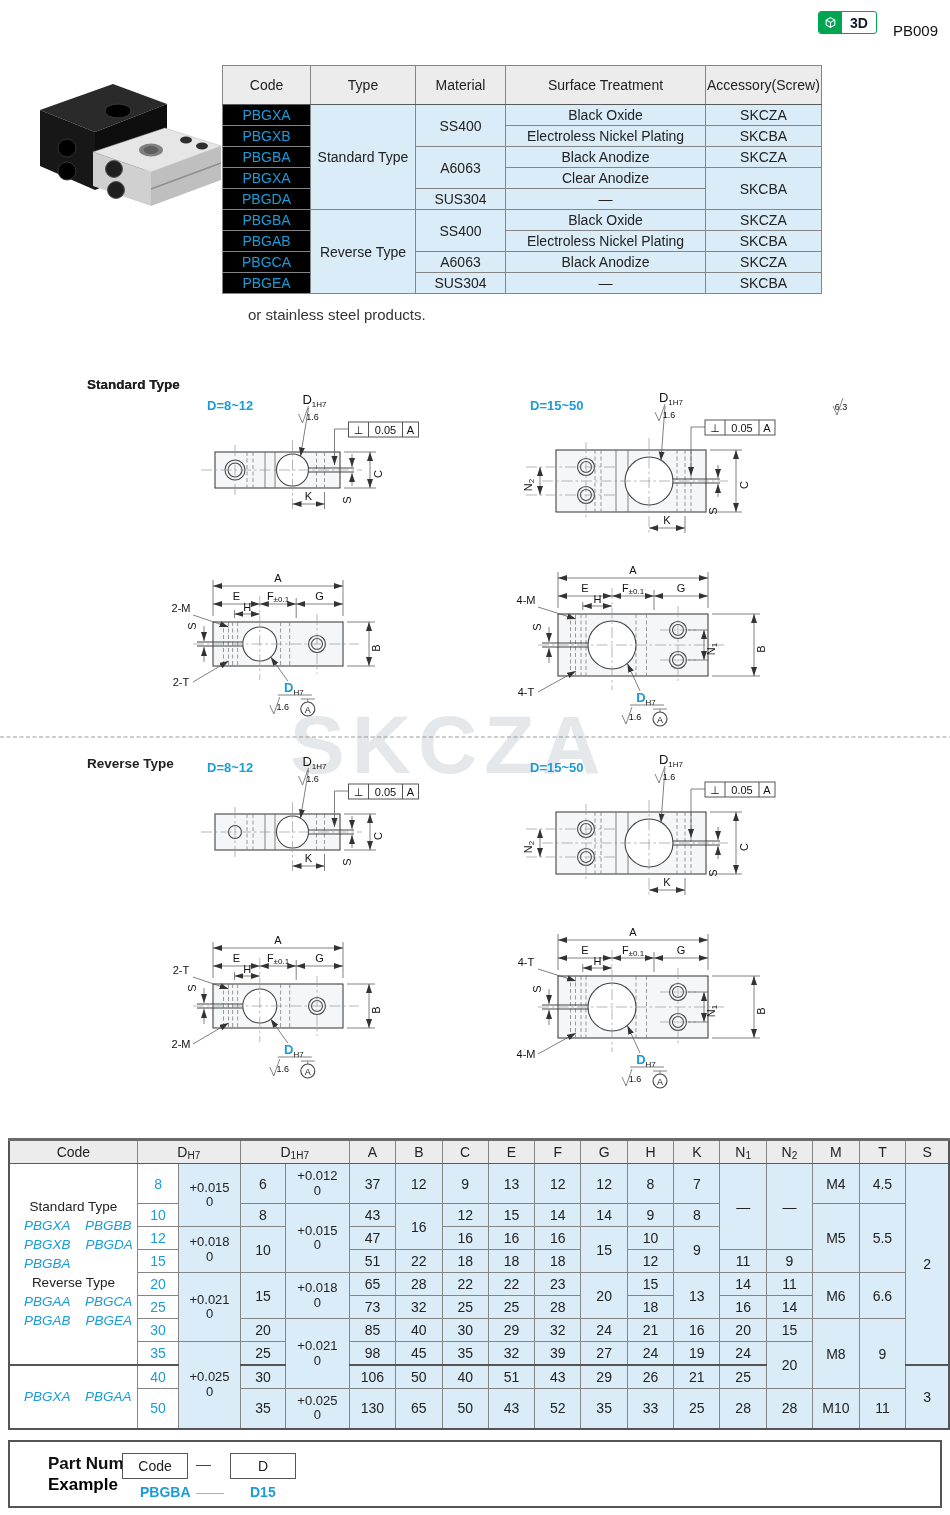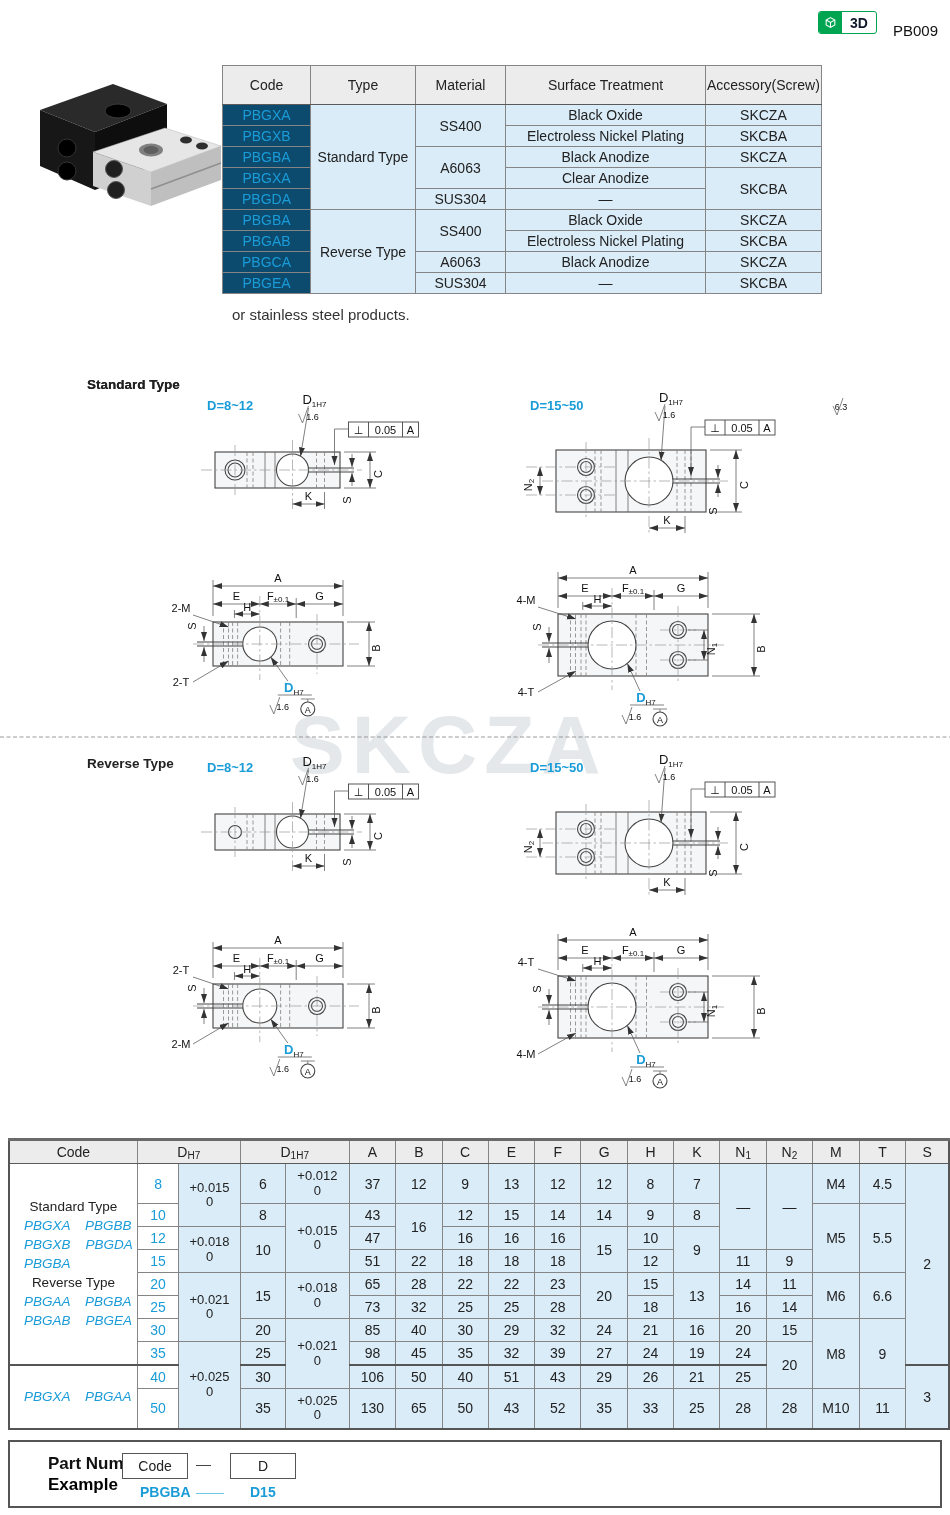--- a/index.html
+++ b/index.html
@@ -17,26 +17,26 @@
 
   
   #photo{left:25px;top:68px;}
 
   
   #spec{left:222px;top:65px;border-collapse:collapse;table-layout:fixed;border:1.5px solid #5a5a5a;}
   #spec th{background:#ececec;font-weight:normal;font-size:14px;height:36px;
            border:1px solid #858585;border-bottom:1.5px solid #5a5a5a;color:#222;}
   #spec td{font-size:14px;height:20px;text-align:center;border:1px solid #858585;
            background:#daecf8;padding:0 2px;}
-  #spec td.codelink{background:#0c4a6e;color:#1a9cd8;}
+  #spec td.codelink{background:#000000;color:#1a9cd8;}
 
   
   #note{left:232px;top:304px;font-size:15px;color:#333;line-height:1.5;}
   #note .ico{color:#e8501e;margin-right:1px;}
-  #note .l2{}
+  #note .l2{margin-left:16px;}
 
   
   #wm{left:290px;top:698px;font-size:82px;font-weight:bold;letter-spacing:7px;
       color:#e4e8ea;z-index:1;user-select:none;}
   #draw{position:absolute;left:0;top:0;z-index:2;pointer-events:none;}
   .bodyf{fill:#f5f6f7;stroke:#444;stroke-width:1.1;}
   .ol{stroke:#444;stroke-width:1.1;fill:none;}
   .holebig{fill:#fff;stroke:#444;stroke-width:1.1;}
   .thin{stroke:#666;stroke-width:0.8;fill:none;}
   .cl{stroke:#999;stroke-width:0.7;stroke-dasharray:11 3 2.5 3;fill:none;}
@@ -631,21 +631,21 @@
       </tr>
     </thead>
     <tbody>
       <tr style="height: 40px;">
         <td rowspan="8" class="codecell">
           <div class="ln-k">Standard Type</div>
           <div class="ln-b">PBGXA    PBGBB</div>
           <div class="ln-b">PBGXB    PBGDA</div>
           <div class="ln-b">PBGBA</div>
           <div class="ln-k">Reverse Type</div>
-          <div class="ln-b">PBGAA    PBGBA</div>
+          <div class="ln-b">PBGAA    PBGCA</div>
           <div class="ln-b">PBGAB    PBGEA</div>
         </td>
         <td class="dval">8</td>
         <td rowspan="2" class="tol">
           <div>+0.015</div>
           <div>0</div>
         </td>
         <td>6</td>
         <td class="tol">
           <div>+0.012</div>

